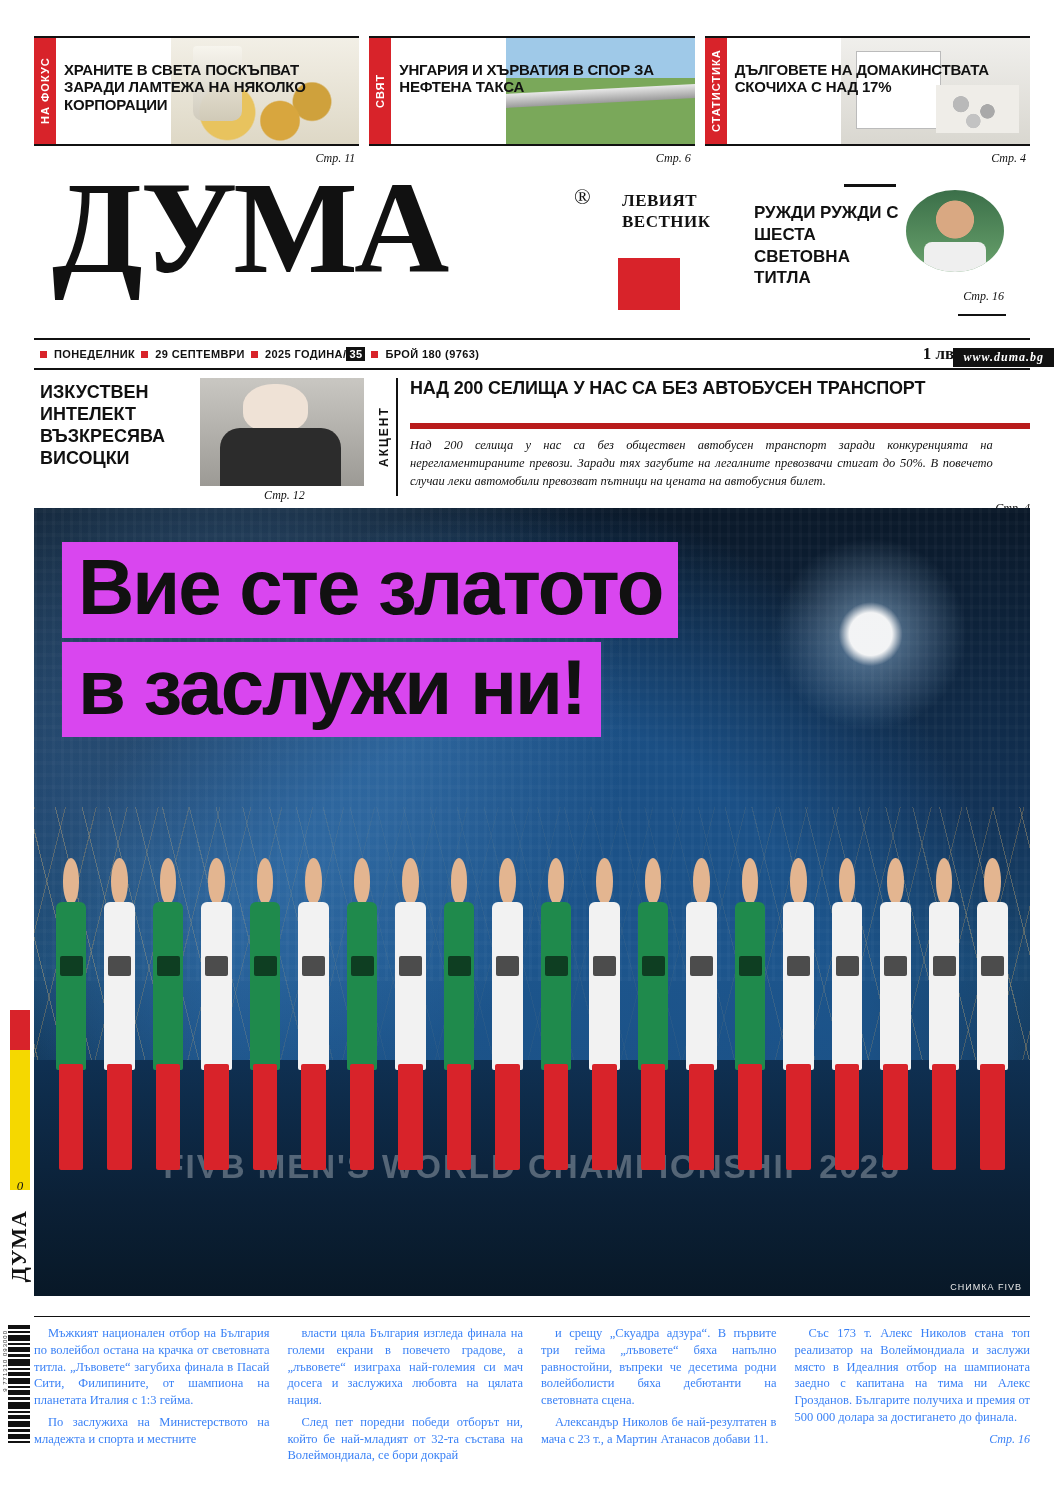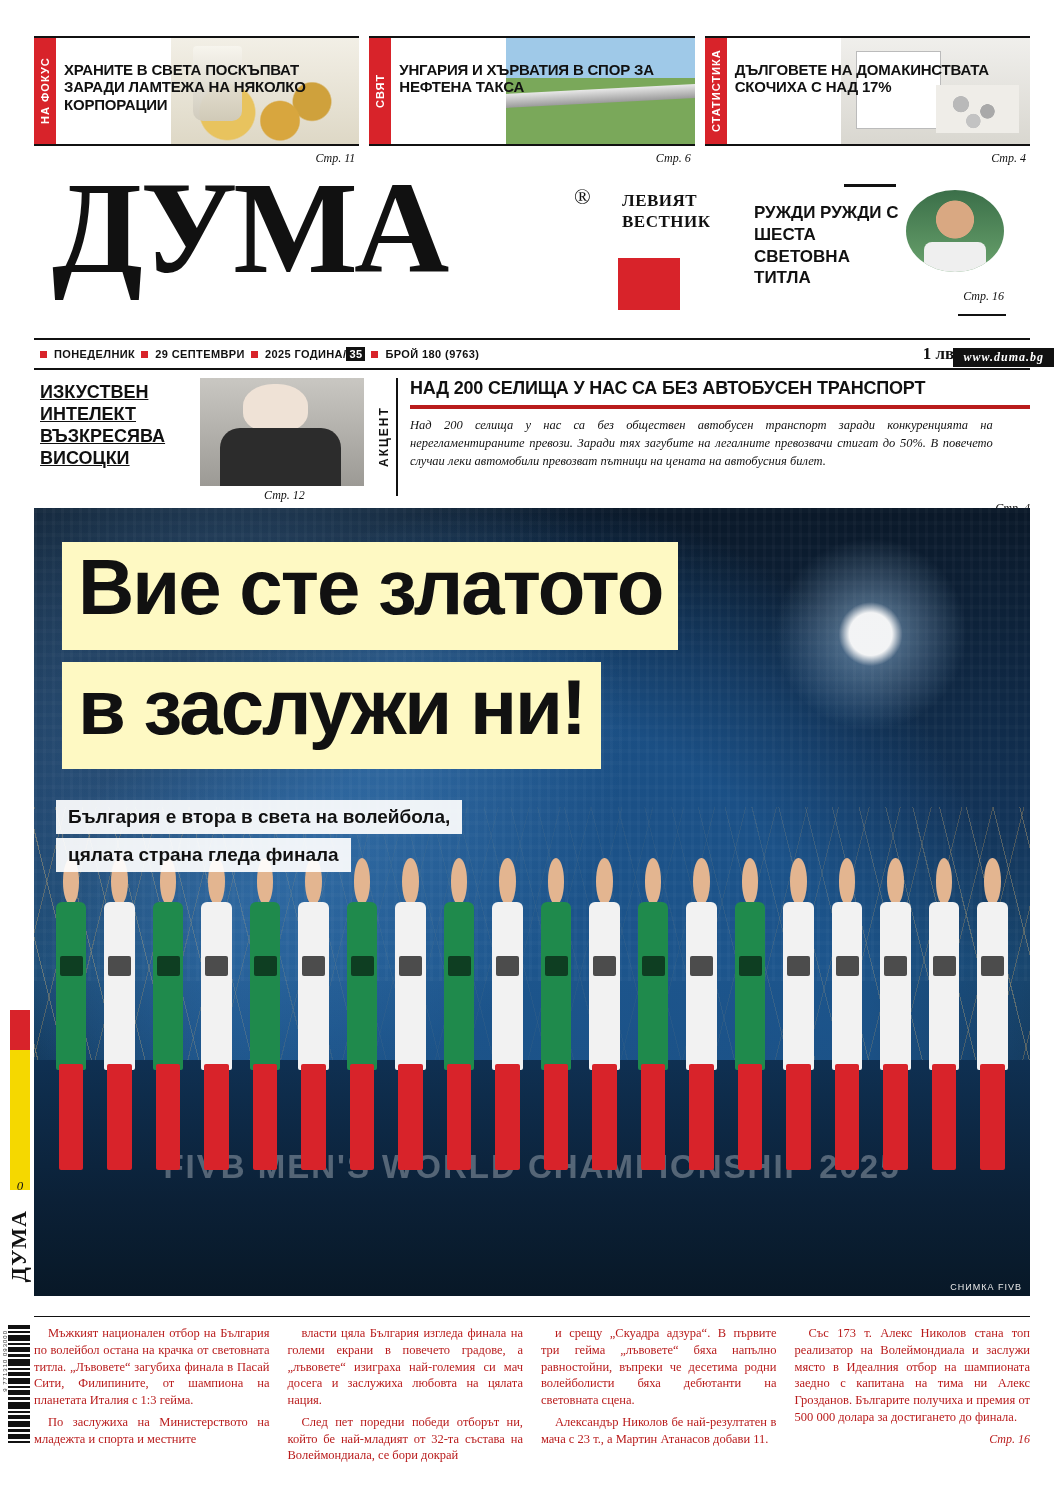--- a/index.html
+++ b/index.html
@@ -123,21 +123,21 @@
     padding:2px 10px; font:italic 700 12px "Liberation Serif", serif; letter-spacing:1px;
   }
   .year-slash { color:#111; }
   .year-num { background:#111; color:#fff; padding:1px 3px; }
 
   
   .band { position:absolute; left:4px; top:378px; width:996px; height:118px; display:flex; }
   .band-left { width:330px; position:relative; }
   .band-left-head {
     position:absolute; left:6px; top:4px; width:150px;
-    font:700 18px/1.22 "Liberation Sans", sans-serif; text-transform:uppercase;text-decoration:underline;
+    font:700 18px/1.22 "Liberation Sans", sans-serif; text-transform:uppercase;
   }
   .band-left-photo {
     position:absolute; left:166px; top:0; width:164px; height:108px;
     background:linear-gradient(#c9c7c2,#9c9a95);
     overflow:hidden;
   }
   .band-left-photo:before{ content:""; position:absolute; left:26%; top:6%; width:40%; height:44%;
     background:#efe2d6; border-radius:46% 46% 40% 40%; }
   .band-left-photo:after{ content:""; position:absolute; left:12%; top:46%; width:74%; height:56%;
     background:#2c2c2c; border-radius:20px 20px 0 0; }
@@ -145,21 +145,21 @@
   .band-accent-tag {
     width:26px; margin:0 8px; background:#fff; color:#111;
     font:700 12px "Liberation Sans", sans-serif; letter-spacing:2px;
     writing-mode:vertical-rl; transform:rotate(180deg);
     display:flex; align-items:center; justify-content:center;
     border-left:2px solid #111;
   }
   .band-right { flex:1; position:relative; padding-left:4px; }
   .band-right-head {
     font:700 18px "Liberation Sans", sans-serif; text-transform:uppercase;
-    border-bottom:4px solid #b91c1c; padding-bottom:6px; letter-spacing:-.2px;
+    border-bottom:6px solid #b91c1c; padding-bottom:24px; letter-spacing:-.2px;
   }
   .band-right-body {
     margin-top:8px; width:94%;
     font:italic 12.5px/1.42 "Liberation Serif", serif; text-align:justify; color:#111;
   }
   .band-right-page { position:absolute; right:0; bottom:-20px; font:italic 12px "Liberation Serif", serif; }
 
   
   .hero { position:absolute; left:4px; top:508px; width:996px; height:788px; overflow:hidden;
           background:#0b1a2b; }
@@ -202,38 +202,38 @@
   .player .logo-s { position:absolute; left:12%; top:32%; width:76%; height:12%;
     background:rgba(0,0,0,.55); border-radius:2px; }
   .player.white .logo-s { background:rgba(20,20,20,.75); }
   .hero-credit {
     position:absolute; right:8px; bottom:4px; color:#e8e8e8;
     font:9px "Liberation Sans", sans-serif; letter-spacing:1px;
   }
 
   .headline-wrap { position:absolute; left:28px; top:34px; }
   .headline-line {
-    display:inline-block; background:#fef9c3; color:#111;
+    display:inline-block; background:#d946ef; color:#111;
     font:700 78px/1.02 "Liberation Sans", sans-serif; letter-spacing:-2px;
-    padding:6px 16px 22px 16px; margin-bottom:12px;
+    padding:6px 16px 10px 16px; margin-bottom:4px;
   }
   .subhead-wrap { position:absolute; left:22px; top:292px; }
   .subhead-line {
     display:inline-block; background:rgba(255,255,255,.92); color:#111;
     font:700 19px/1.25 "Liberation Sans", sans-serif;
     padding:5px 12px; margin-bottom:4px;
   }
 
   
   .cols {
     position:absolute; left:4px; top:1316px; width:996px; height:150px;
     display:flex; gap:18px;
     border-top:1px solid #111; padding-top:8px;
   }
-  .col { flex:1; font:12.5px/1.34 "Liberation Serif", serif; text-align:justify; color:#b91c1c; }
+  .col { flex:1; font:12.5px/1.34 "Liberation Serif", serif; text-align:justify; color:#3b82f6; }
   .col p { margin:0 0 5px 0; text-indent:14px; }
   .col-page { text-align:right; font:italic 12px "Liberation Serif", serif; margin-top:6px; }
 </style>
 </head>
 <body>
 
 <div class="spine">
   <div class="spine-red"></div>
   <div class="spine-yellow"></div>
   <div class="spine-zero">0</div>
@@ -480,24 +480,20 @@
           </div>
           <div class="legs"></div>
         </div>
     </div>
 
     <div class="headline-wrap">
       <div class="headline-line">Вие сте златото</div><br>
       <div class="headline-line">в заслужи ни!</div>
     </div>
 
-    <div class="subhead-wrap">
-      <div class="subhead-line">България е втора в света на волейбола,</div><br>
-      <div class="subhead-line">цялата страна гледа финала</div>
-    </div>
 
     <div class="hero-credit">СНИМКА FIVB</div>
   </div>
 
   <div class="cols">
     <div class="col">
       <p>Мъжкият национален отбор на България по волейбол остана на крачка от световната титла. „Лъвовете“ загубиха финала в Пасай Сити, Филипините, от шампиона на планетата Италия с 1:3 гейма.</p>
       <p>По заслужиха на Министерството на младежта и спорта и местните</p>
     </div>
     <div class="col">

